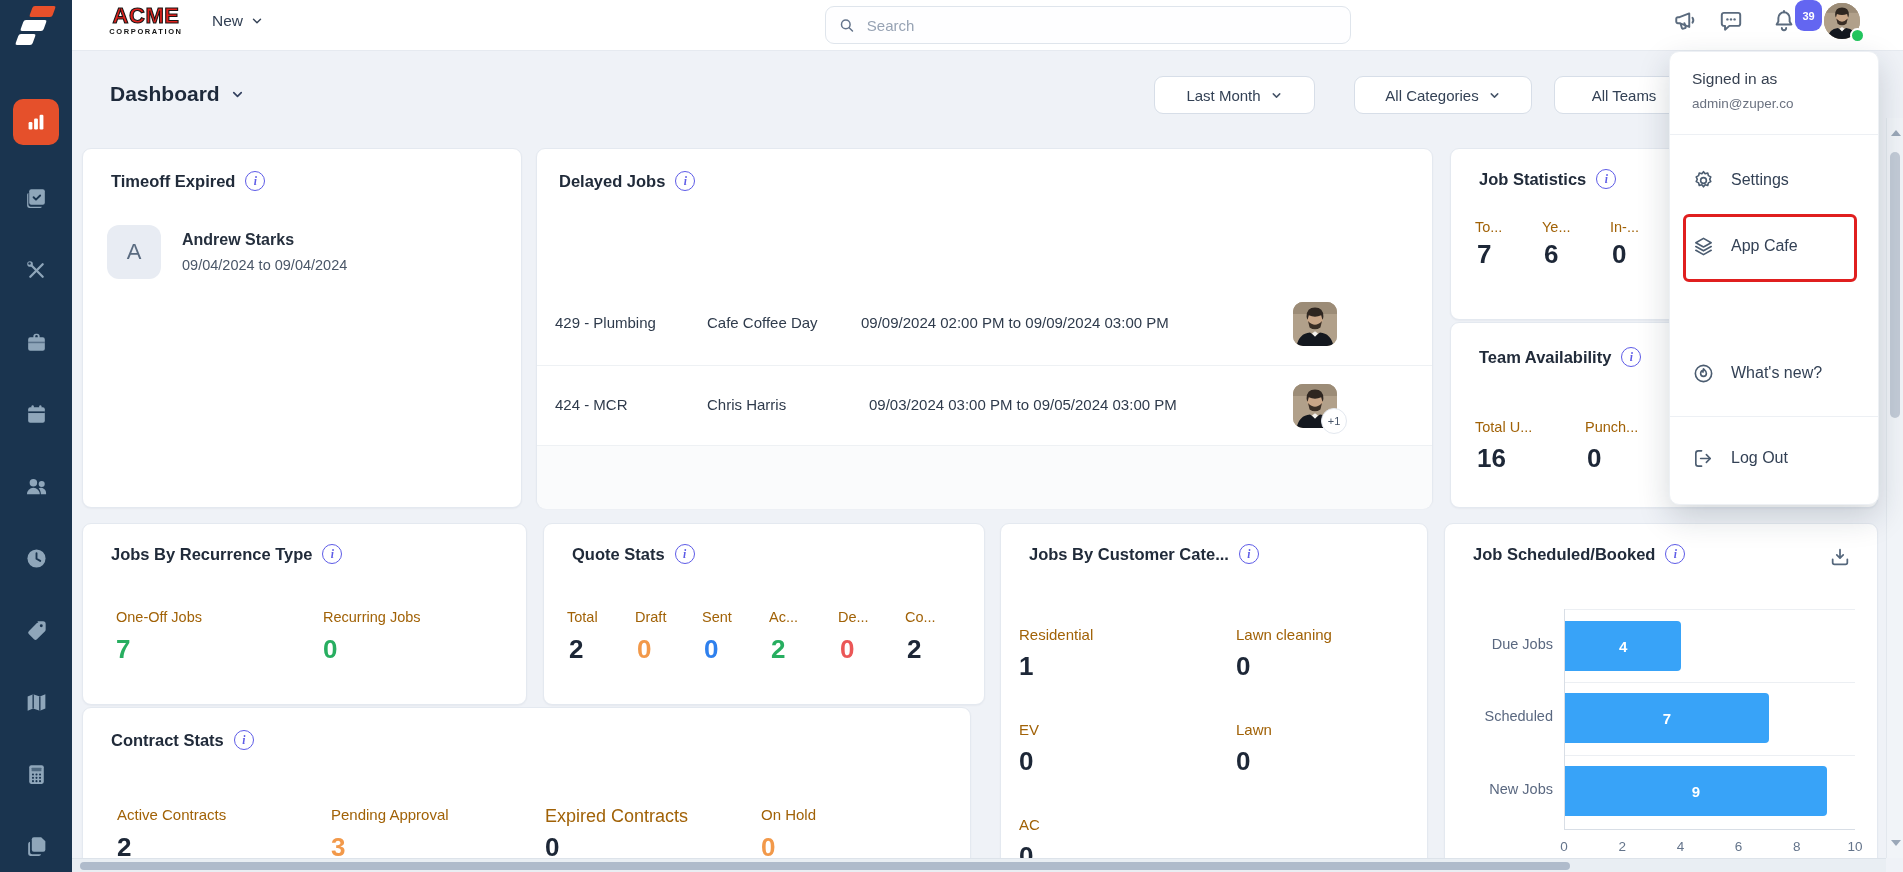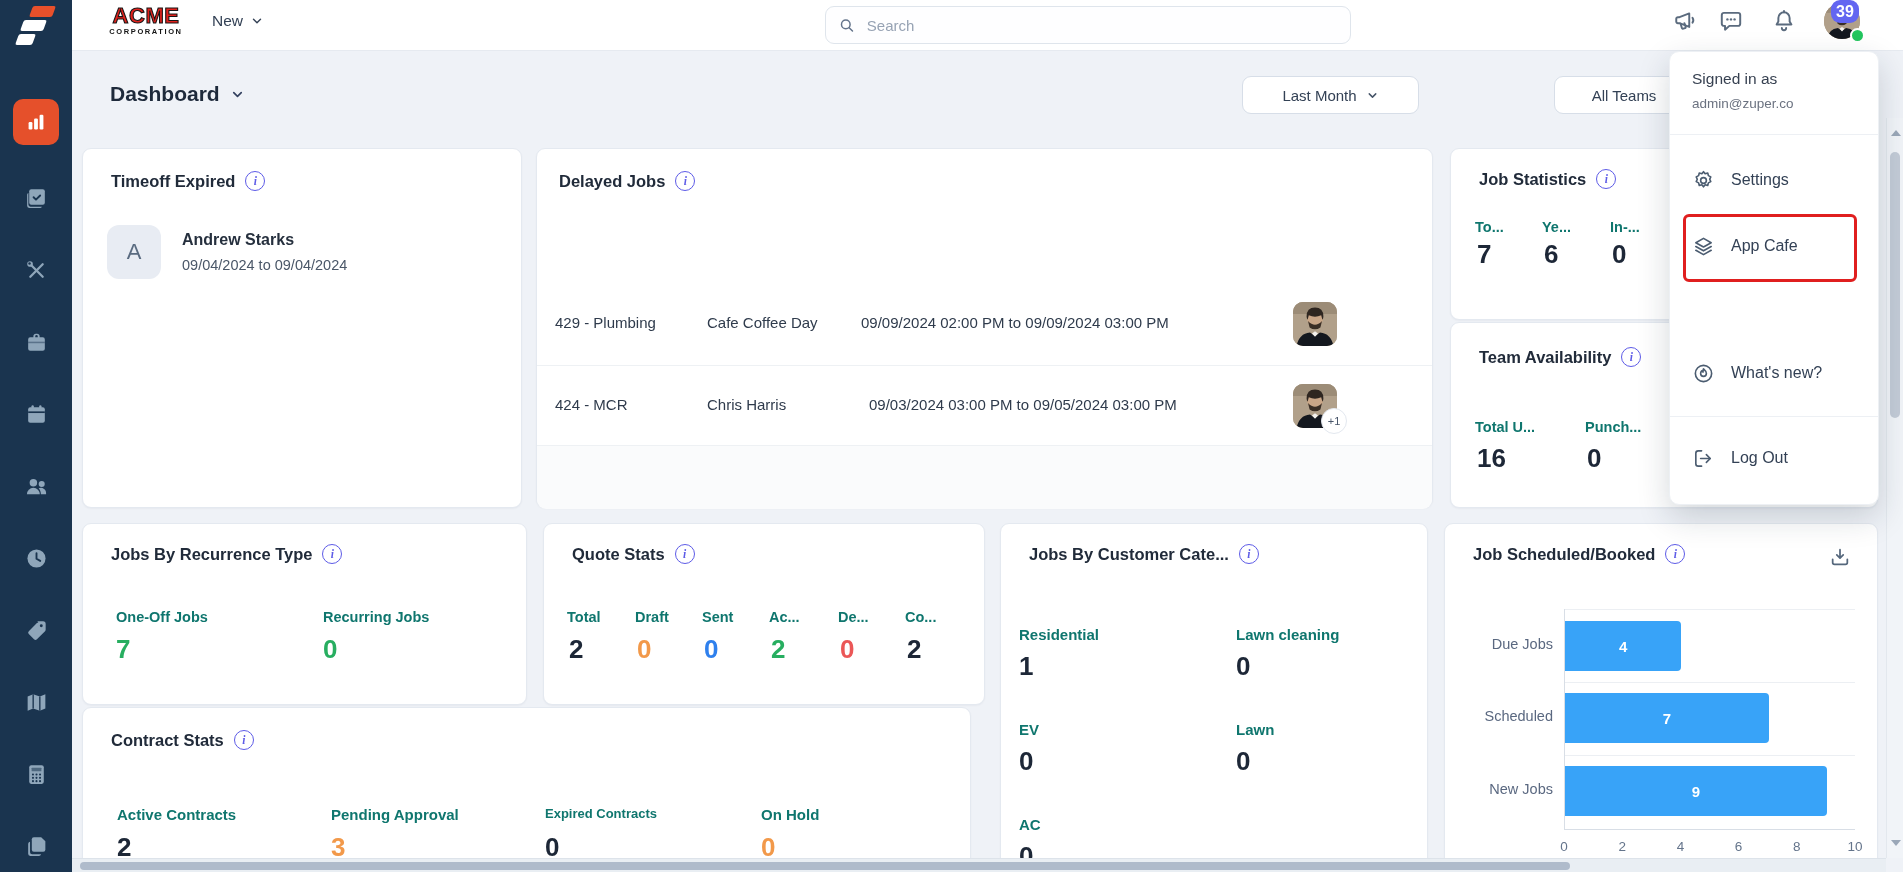--- a/index.html
+++ b/index.html
@@ -21,36 +21,36 @@
   .acme{position:absolute;left:28px;top:4px;text-align:center;width:92px;}
   .acme-top{font-weight:900;font-size:22px;line-height:24px;color:#E3221D;-webkit-text-stroke:1.1px #151515;letter-spacing:.5px;}
   .acme-sub{font-size:7.5px;font-weight:800;color:#141414;letter-spacing:1.6px;margin-top:-1px;}
   .newbtn{position:absolute;left:140px;top:12px;display:flex;align-items:center;gap:7px;font-size:15.5px;color:#334155;}
   .search{position:absolute;left:753px;top:6px;width:526px;height:38px;border:1px solid #DFE5EC;border-radius:9px;background:#FEFEFF;
           display:flex;align-items:center;padding:0 12px;box-sizing:border-box;gap:9px;}
   .search input{border:0;outline:0;font-size:15px;color:#475569;background:transparent;width:100%;font-family:inherit;}
   .search input::placeholder{color:#97A3B4;}
   .hicon{position:absolute;top:8px;width:26px;height:26px;color:#5B6B7E;}
   .hicon svg{width:26px;height:26px;}
-  .badge{position:absolute;left:1723px;top:0px;min-width:17px;height:23px;padding:0 5px;background:#6366F1;border-radius:9px;
-         color:#fff;font-size:16px;font-weight:700;display:flex;align-items:center;justify-content:center;z-index:2;margin-left:36px;}
+  .badge{position:absolute;left:1723px;top:0px;min-width:17px;height:31px;padding:0 5px;background:#6366F1;border-radius:9px;
+         color:#fff;font-size:11px;font-weight:700;display:flex;align-items:center;justify-content:center;z-index:2;}
   .avatar-top{position:absolute;left:1752px;top:3px;width:36px;height:36px;border-radius:50%;overflow:hidden;background:#A99880;}
   .status-dot{position:absolute;left:1778px;top:28px;width:11px;height:11px;border-radius:50%;background:#22C55E;border:2px solid #fff;z-index:2;}
 
   
   .pagetitle{position:absolute;left:110px;top:82px;font-size:21px;font-weight:700;color:#1E2A3B;display:flex;align-items:center;gap:10px;}
   .fbtn{position:absolute;top:76px;height:38px;background:#fff;border:1px solid #D7DEE8;border-radius:9px;box-sizing:border-box;
         display:flex;align-items:center;justify-content:center;gap:9px;font-size:15px;color:#334155;padding:0 14px;}
 
   
   .card{position:absolute;background:#fff;border:1px solid #E4E9F0;border-radius:9px;box-shadow:0 1px 2px rgba(16,24,40,.04);box-sizing:border-box;}
   .ctitle{position:absolute;display:flex;align-items:center;gap:10px;font-size:16.5px;font-weight:700;color:#212B3A;}
   .info-i{width:18px;height:18px;border:1.6px solid #5D5BE7;border-radius:50%;color:#5D5BE7;display:inline-flex;align-items:center;justify-content:center;
           font-size:11.5px;font-style:italic;font-weight:700;font-family:"Liberation Serif",serif;flex:0 0 auto;}
-  .slabel{position:absolute;font-size:14.5px;color:#0f766e;white-space:nowrap;font-weight:bold;}
+  .slabel{position:absolute;font-size:14.5px;color:#a16207;white-space:nowrap;}
   .sval{position:absolute;font-size:26px;font-weight:700;color:#1D2737;}
   .c-green{color:#27AE60;} .c-orange{color:#F2994A;} .c-red{color:#EB5757;} .c-blue{color:#2F80ED;} .c-dark{color:#1D2737;}
 
   
   .to-avatar{position:absolute;left:24px;top:76px;width:54px;height:54px;border-radius:12px;background:#E8ECF3;color:#5A6B80;
              font-size:22px;display:flex;align-items:center;justify-content:center;}
   .to-name{position:absolute;left:99px;top:82px;font-size:16px;font-weight:700;color:#26303E;}
   .to-dates{position:absolute;left:99px;top:108px;font-size:14.5px;color:#4A5768;}
 
   
@@ -257,22 +257,28 @@
     </div>
     <div class="status-dot"></div>
   </div>
 
   <div class="pagetitle">
     <span>Dashboard</span>
     <svg class="chev" width="15" height="15" viewBox="0 0 20 20" fill="none" stroke="#33415F" stroke-width="2.2" stroke-linecap="round" stroke-linejoin="round">
         <path d="M5 7.5l5 5 5-5"></path>
       </svg>
   </div>
-  <div class="fbtn" style="left:1242px;width:177px">
+  <div class="fbtn" style="left:1154px;width:161px">
     <span>Last Month</span>
+    <svg class="chev" width="13" height="13" viewBox="0 0 20 20" fill="none" stroke="#475569" stroke-width="2.2" stroke-linecap="round" stroke-linejoin="round">
+        <path d="M5 7.5l5 5 5-5"></path>
+      </svg>
+  </div>
+  <div class="fbtn" style="left:1354px;width:178px">
+    <span>All Categories</span>
     <svg class="chev" width="13" height="13" viewBox="0 0 20 20" fill="none" stroke="#475569" stroke-width="2.2" stroke-linecap="round" stroke-linejoin="round">
         <path d="M5 7.5l5 5 5-5"></path>
       </svg>
   </div>
   <div class="fbtn" style="left:1554px;width:140px">
     <span>All Teams</span>
   </div>
 
   <div class="card" style="left:82px;top:148px;width:440px;height:360px">
     <div class="ctitle" style="left:28px;top:22px">
@@ -429,21 +435,21 @@
 
   <div class="card" style="left:82px;top:707px;width:889px;height:180px">
     <div class="ctitle" style="left:28px;top:22px">
       <span>Contract Stats</span>
       <span class="info-i">i</span>
     </div>
     <span class="slabel" style="left:34px;top:98px;font-size:15px">Active Contracts</span>
     <span class="sval c-dark" style="left:34px;top:124px">2</span>
     <span class="slabel" style="left:248px;top:98px;font-size:15px">Pending Approval</span>
     <span class="sval c-orange" style="left:248px;top:124px">3</span>
-    <span class="slabel" style="left:462px;top:98px;font-size:13px">Expired Contracts</span>
+    <span class="slabel" style="left:462px;top:98px;font-size:18px">Expired Contracts</span>
     <span class="sval c-dark" style="left:462px;top:124px">0</span>
     <span class="slabel" style="left:678px;top:98px;font-size:15px">On Hold</span>
     <span class="sval c-orange" style="left:678px;top:124px">0</span>
   </div>
 
   <div class="menu">
     <div class="menu-signed">Signed in as</div>
     <div class="menu-email">admin@zuper.co</div>
     <div class="menu-div" style="top:82px"></div>
 

